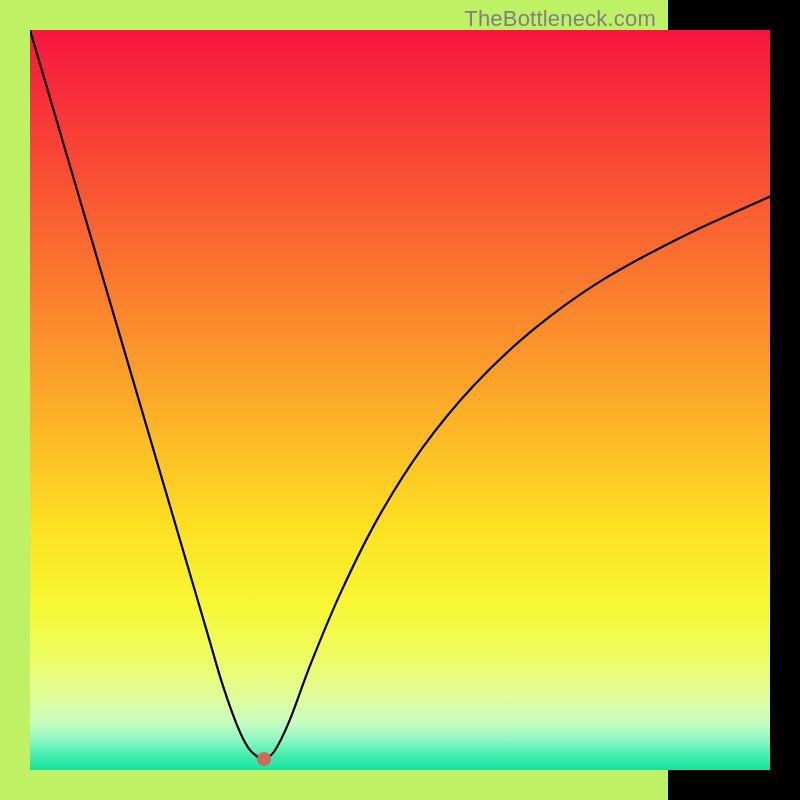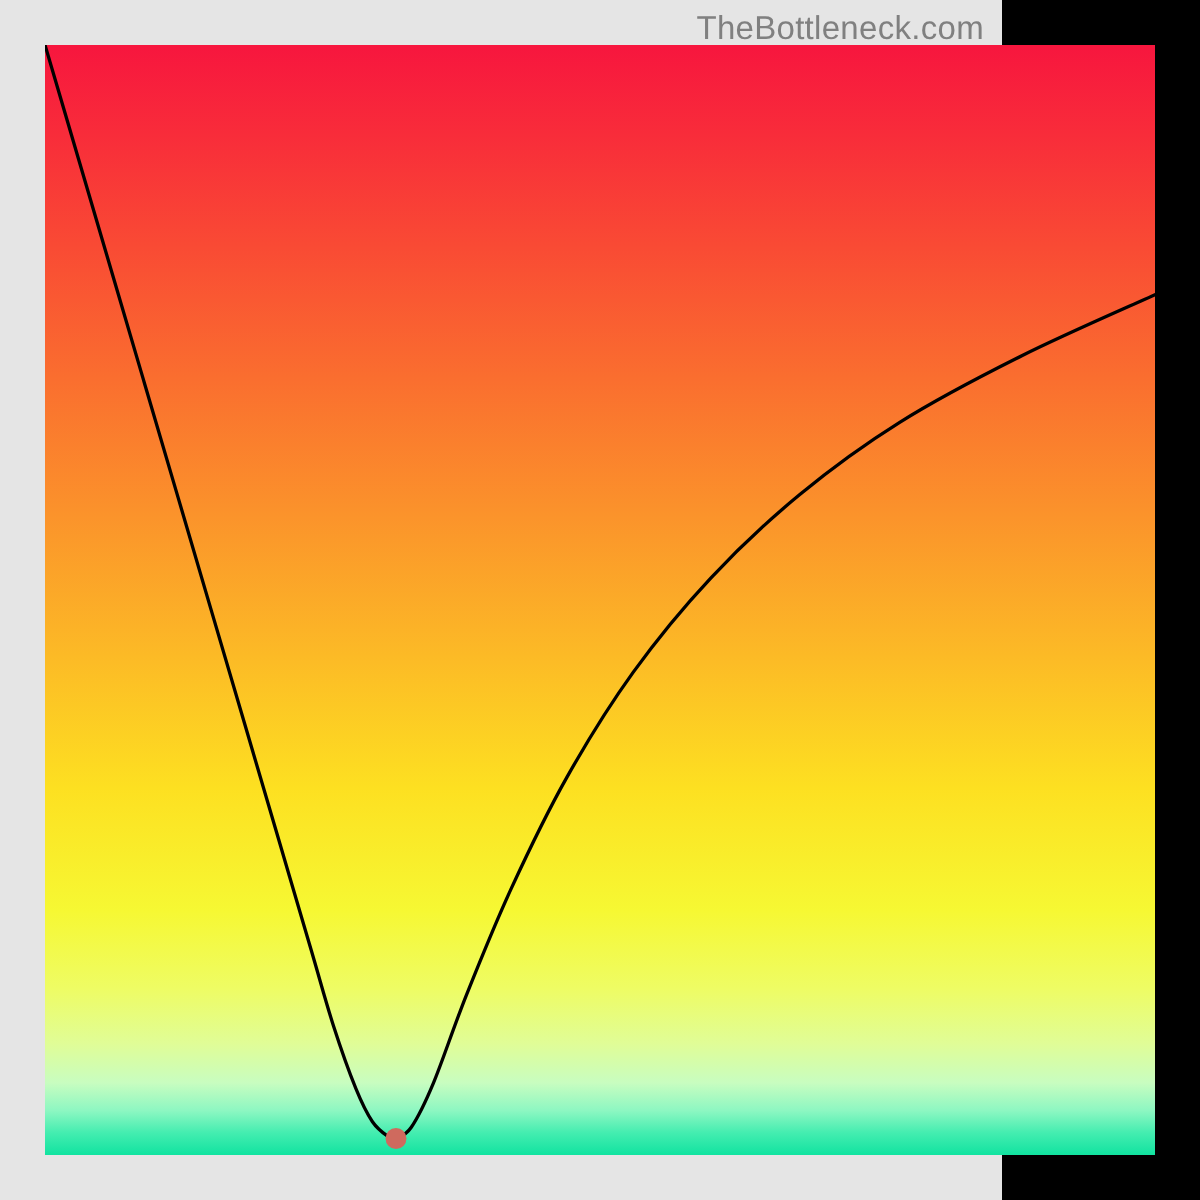--- a/index.html
+++ b/index.html
@@ -1,21 +1,21 @@
 <!DOCTYPE html>
 <html><head>
 <meta charset="utf-8">
 <style>
   * { margin: 0; padding: 0; box-sizing: border-box; }
   html, body { width: 800px; height: 800px; overflow: hidden; background: #000; }
   .frame {
     position: relative;
     width: 668px;
     height: 800px;
-    background: #e5e5e5;
+    background: #bef264;
   }
   .watermark {
     position: absolute;
     top: 6px;
     right: 12px;
     font-family: Arial, Helvetica, sans-serif;
     font-size: 22px;
     color: #808080;
     letter-spacing: 0.2px;
     z-index: 5;

